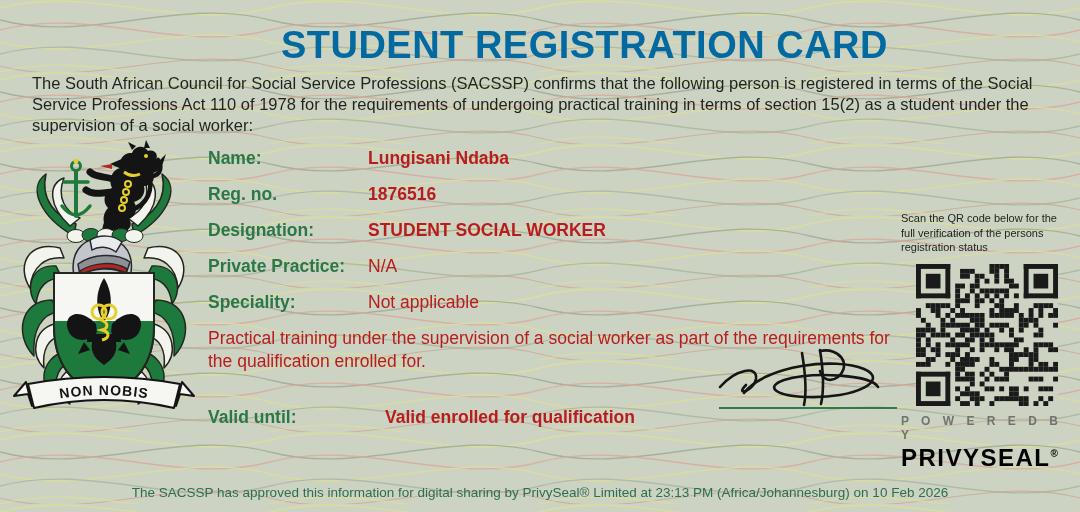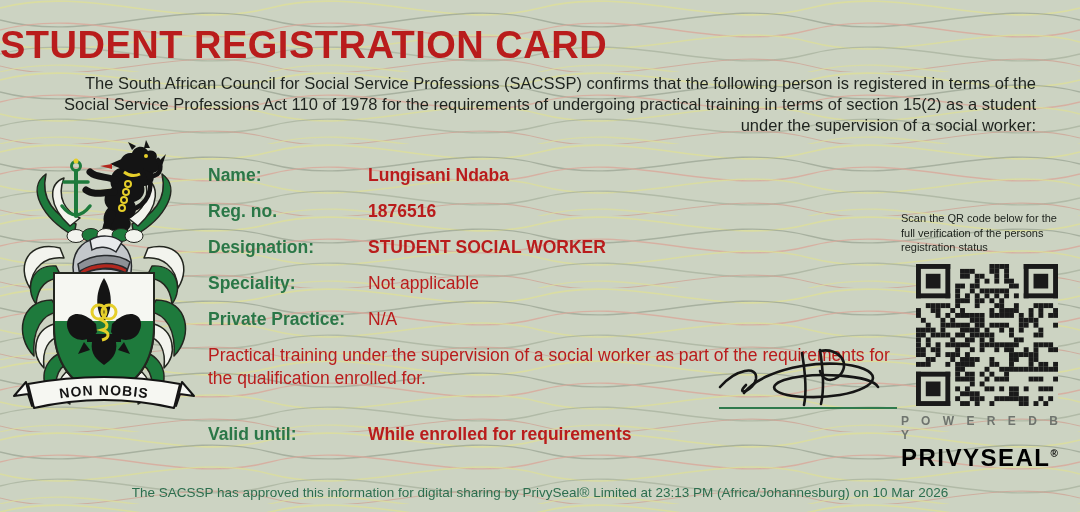--- a/index.html
+++ b/index.html
@@ -6,32 +6,32 @@
   html,body { width:1080px; height:512px; }
   body { font-family:"Liberation Sans", sans-serif; }
   .card {
     position:relative; width:1080px; height:512px;
     background:#ccd3c2; overflow:hidden;
   }
   .bg-waves { position:absolute; inset:0; z-index:0; }
   .layer { position:absolute; z-index:1; }
 
   .title {
-    top:24px; left:0; width:888px; text-align:left;
-    font-size:38px; font-weight:bold; color:#b91c1c; letter-spacing:0.5px;
+    top:24px; left:0; width:888px; text-align:right;
+    font-size:38px; font-weight:bold; color:#0369a1; letter-spacing:0.5px;
   }
   .intro {
-    top:73px; left:0; width:1080px; padding:0 44px; text-align:right;
+    top:73px; left:0; width:1080px; padding:0 32px; text-align:left;
     font-size:16.5px; line-height:21px; color:#1f241f;
   }
   .crest { left:12px; top:140px; width:184px; height:278px; }
 
-  .fields { left:208px; top:164px; width:702px; }
+  .fields { left:208px; top:147px; width:702px; }
   .field-row { display:flex; margin-bottom:13px; font-size:17.5px; line-height:23px; }
-  .field-row.gap-before { margin-top:33px; }
+  .field-row.gap-before { margin-top:33px;gap:17px; }
   .field-label { width:160px; flex:0 0 160px; color:#2a7747; font-weight:bold; }
   .field-value { color:#b91c1c; }
   .field-value.bold { font-weight:bold; }
 
   .sig-block { left:700px; top:347px; width:216px; text-align:center; }
   .sig-svg { display:block; margin:0 auto; }
   .sig-line { width:178px; margin:0 auto; border:none; border-top:2px solid #2f7a4c; }
   .sig-name {
     margin-top:9px; font-family:"Liberation Serif", serif;
     font-weight:bold; font-size:19px; color:#151515;
@@ -191,33 +191,33 @@
       </div>
       <div class="field-row">
         <span class="field-label">Reg. no.</span>
         <span class="field-value bold">1876516</span>
       </div>
       <div class="field-row">
         <span class="field-label">Designation:</span>
         <span class="field-value bold">STUDENT SOCIAL WORKER</span>
       </div>
       <div class="field-row">
+        <span class="field-label">Private Practice:</span>
+        <span class="field-value">N/A</span>
+      </div>
+      <div class="field-row">
         <span class="field-label">Speciality:</span>
         <span class="field-value">Not applicable</span>
       </div>
       <div class="field-row">
-        <span class="field-label">Private Practice:</span>
-        <span class="field-value">N/A</span>
-      </div>
-      <div class="field-row">
         <span class="field-value">Practical training under the supervision of a social worker as part of the requirements for the qualification enrolled for.</span>
       </div>
       <div class="field-row gap-before">
         <span class="field-label">Valid until:</span>
-        <span class="field-value bold">While enrolled for requirements</span>
+        <span class="field-value bold">Valid enrolled for qualification</span>
       </div>
     </div>
 
   <div class="layer sig-block">
     <svg class="sig-svg" width="204" height="60" viewBox="0 0 204 60">
       <g stroke="#151515" stroke-width="2.6" fill="none" stroke-linecap="round">
         <path d="M14 40 C30 22 52 18 50 32 C48 44 28 50 40 38"></path>
         <path d="M38 46 C60 18 130 10 158 22 C184 33 150 52 100 50 C70 49 58 40 78 33 C108 24 166 28 172 40"></path>
         <path d="M96 6 C99 24 101 44 98 58"></path>
         <path d="M114 3 C117 22 118 44 115 57"></path>
@@ -551,15 +551,15 @@
         <rect x="0" y="22" width="7" height="1" fill="#1a1a1a"></rect>
         <rect x="0" y="28" width="7" height="1" fill="#1a1a1a"></rect>
         <rect x="0" y="22" width="1" height="7" fill="#1a1a1a"></rect>
         <rect x="6" y="22" width="1" height="7" fill="#1a1a1a"></rect>
         <rect x="2" y="24" width="3" height="3" fill="#1a1a1a"></rect>
       </svg>
     <div class="powered-by">P O W E R E D   B Y</div>
     <div class="brand"><span>PRIVYSEAL</span><sup>®</sup></div>
   </div>
 
-  <div class="layer footer">The SACSSP has approved this information for digital sharing by PrivySeal® Limited at 23:13 PM (Africa/Johannesburg) on 10 Mar 2026</div>
+  <div class="layer footer">The SACSSP has approved this information for digital sharing by PrivySeal® Limited at 23:13 PM (Africa/Johannesburg) on 10 Feb 2026</div>
 
 </div>
 
 </body></html>

